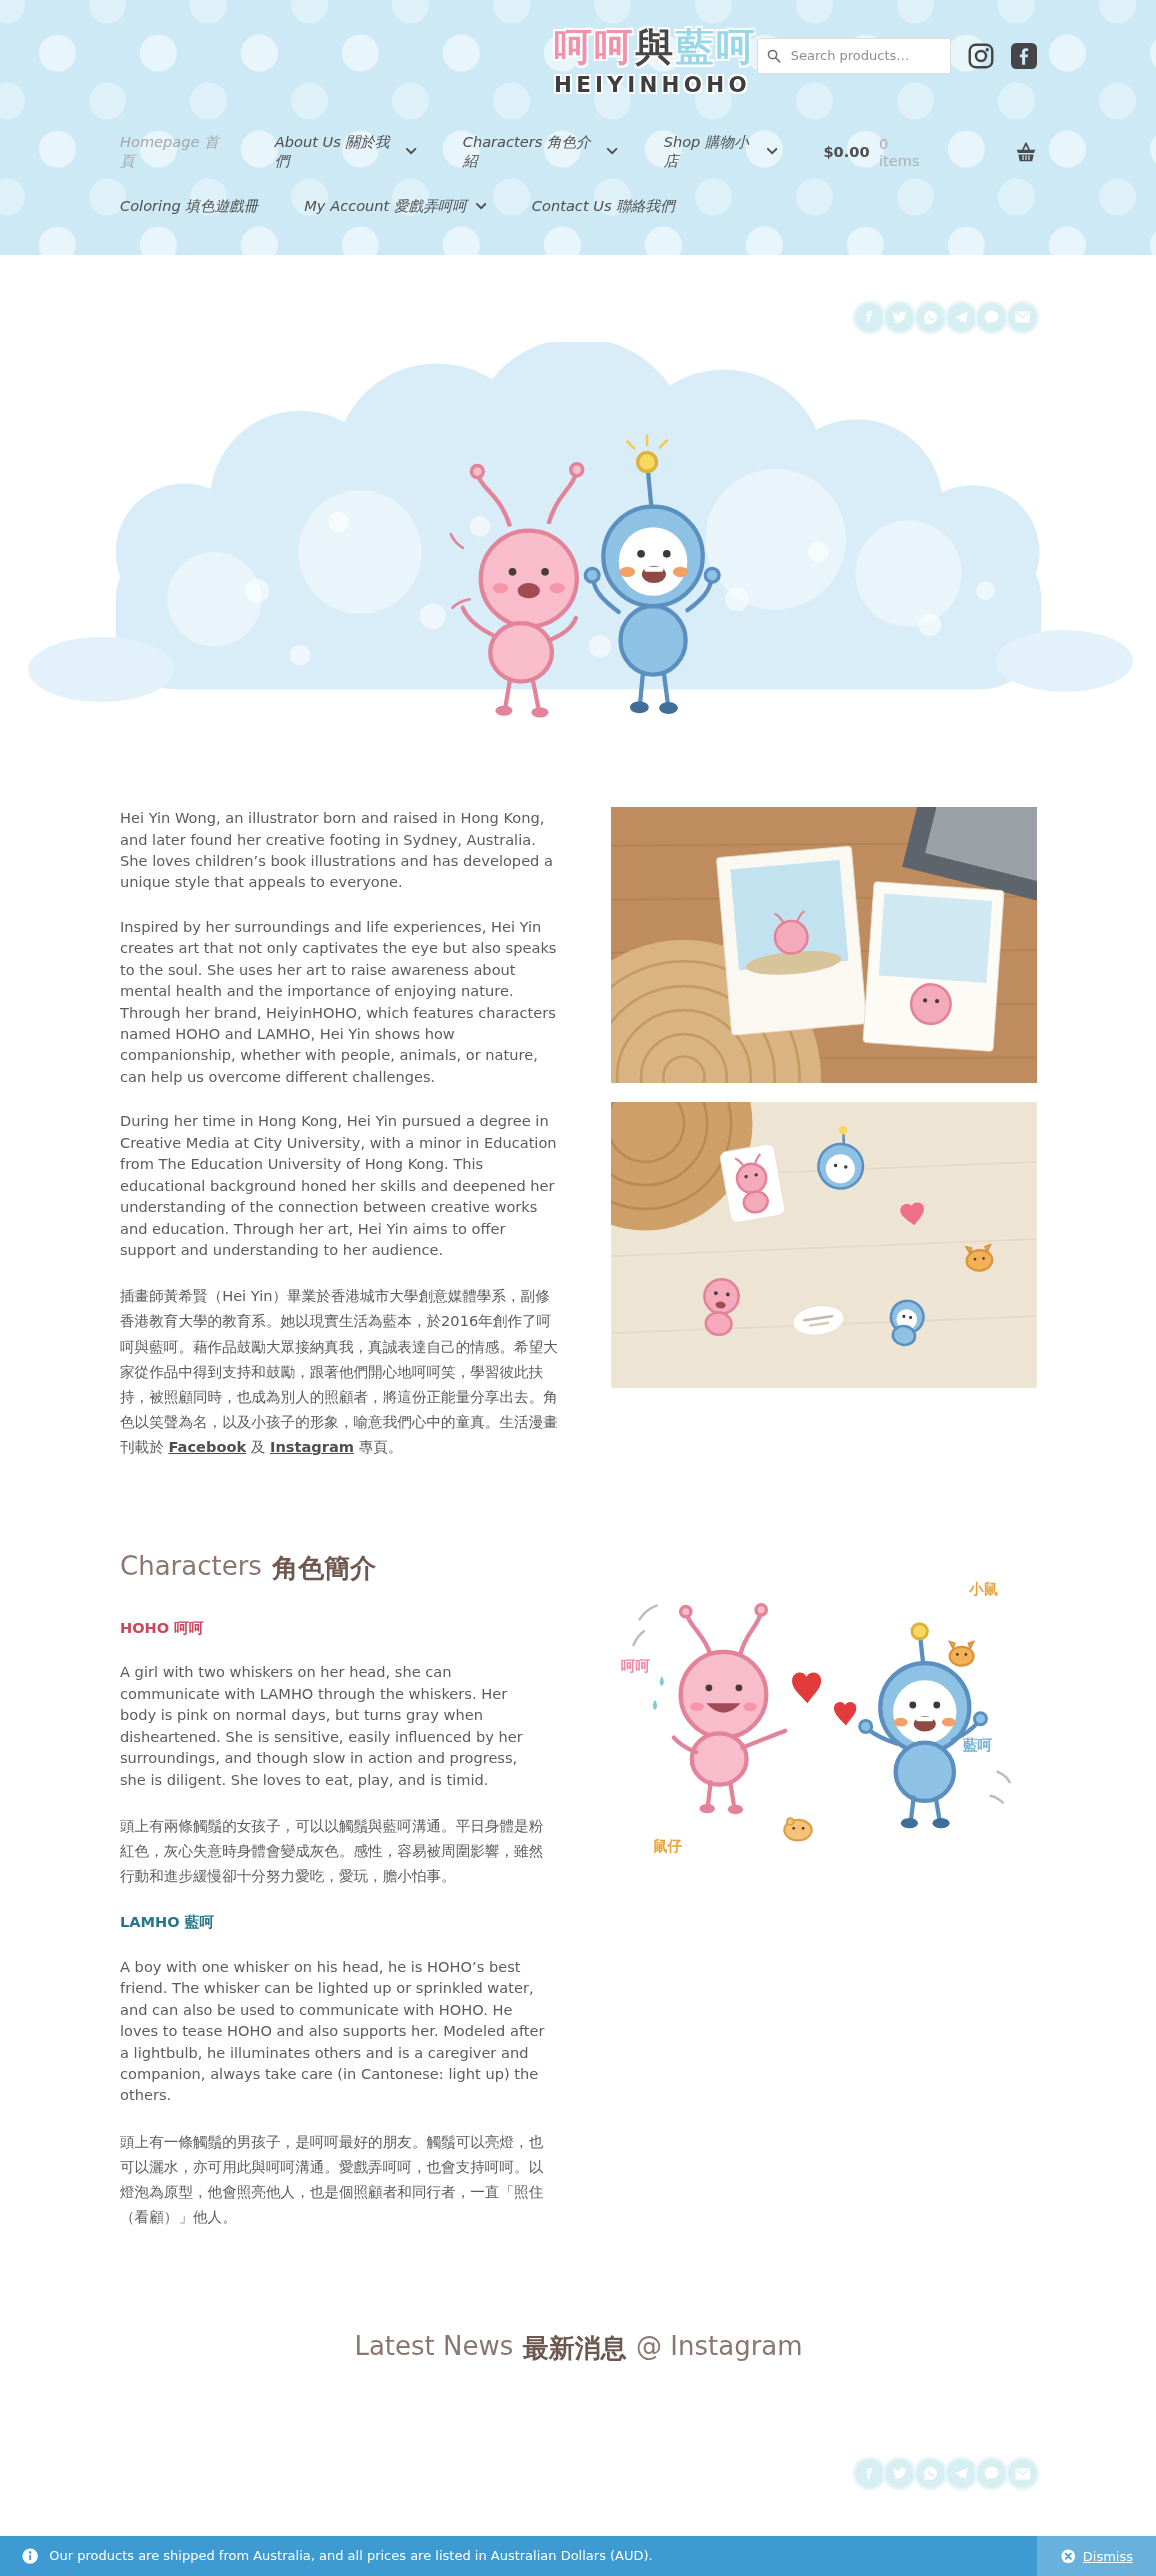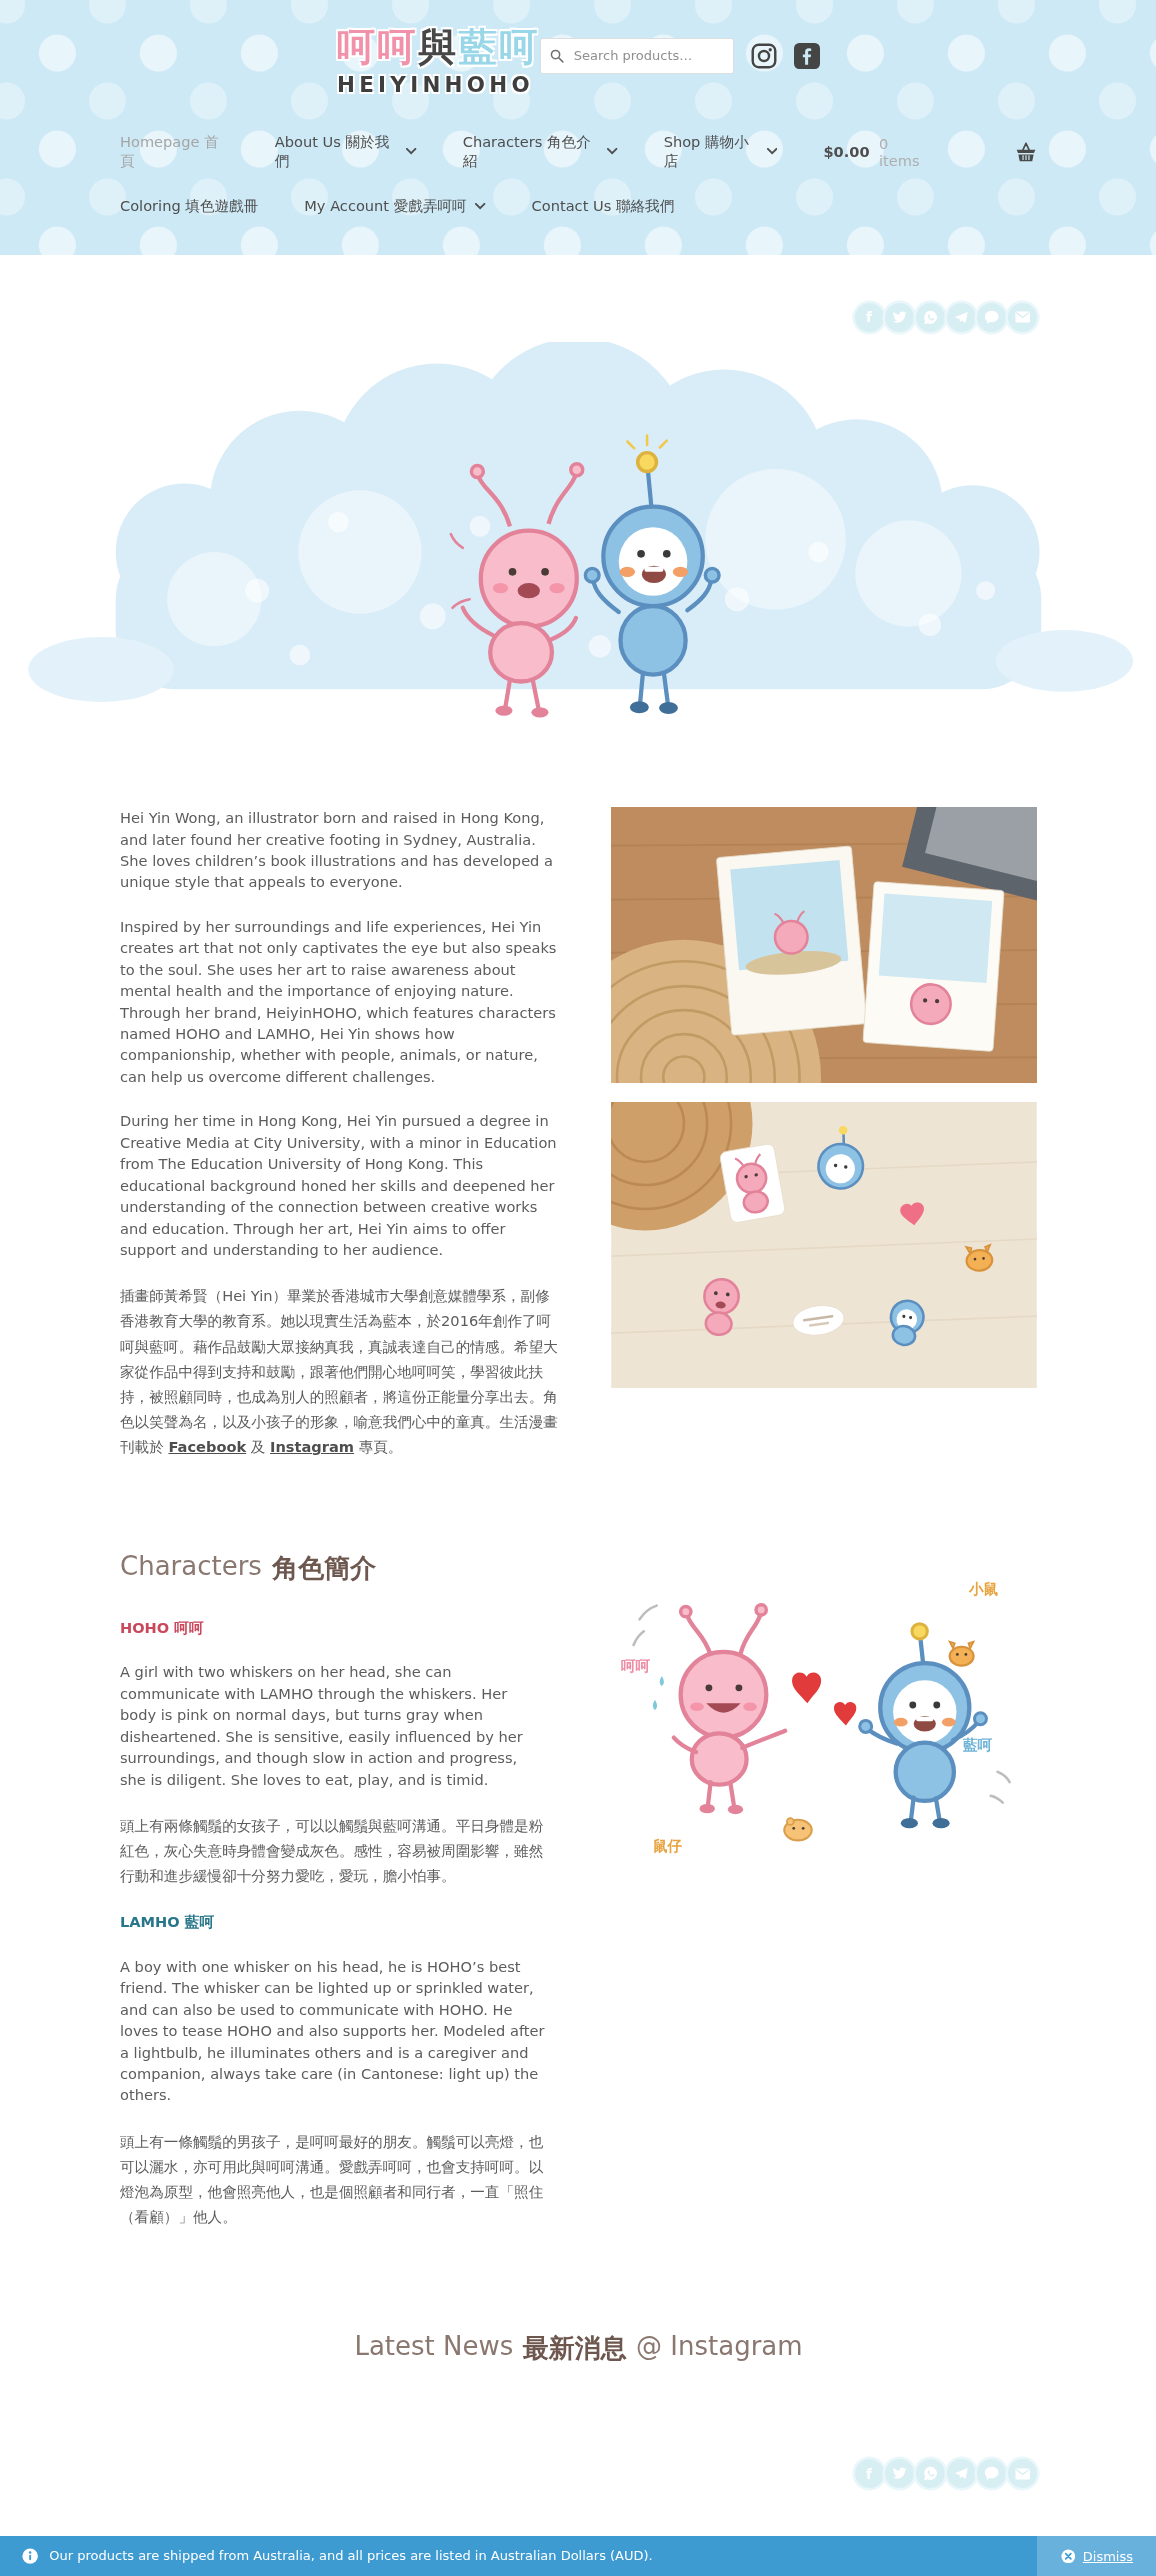--- a/index.html
+++ b/index.html
@@ -14,21 +14,21 @@
   
   .site-header {
     background-color:#cde9f6;
     background-image:
       radial-gradient(circle, rgba(255,255,255,.55) 18px, rgba(255,255,255,0) 19px),
       radial-gradient(circle, rgba(255,255,255,.35) 18px, rgba(255,255,255,0) 19px);
     background-size:101px 96px;
     background-position:6.9px 5.1px, 57px 53px;
     padding:27.4px 0 39px;
   }
-  .header-top { display:flex; justify-content:center; align-items:flex-start; }
+  .header-top { display:flex; justify-content:flex-end; align-items:flex-start; }
   .logo { cursor:pointer; }
   .logo-cjk {
     font-size:38px; font-weight:bold; letter-spacing:2.6px; line-height:1.1;
     text-shadow:-1.7px -1.7px 0 #fff,1.7px -1.7px 0 #fff,-1.7px 1.7px 0 #fff,1.7px 1.7px 0 #fff,0 1.7px 0 #fff,0 -1.7px 0 #fff;
   }
   .logo-cjk .lg-pink { color:#f191aa; }
   .logo-cjk .lg-mid  { color:#474747; }
   .logo-cjk .lg-blue { color:#98d6e8; }
   .logo-en {
     font-size:21.4px; font-weight:bold; letter-spacing:4.3px; color:#3e3e3e; margin-top:2.6px;
@@ -40,21 +40,21 @@
     background:#fff; border:0.9px solid #ddd; border-radius:2.6px;
     width:194px; height:36px; padding:0 9.4px;
   }
   .searchbox input { border:none; outline:none; background:transparent; font-size:13px; color:#777; width:100%; font-family:inherit; }
   .searchbox input::placeholder { color:#8f8f8f; }
   .hsoc { cursor:pointer; display:flex; }
 
   .nav-row { display:flex; align-items:center; font-size:14.6px; color:#4e4e4e; }
   .nav-row1 { margin-top:36px; }
   .nav-row2 { margin-top:26px; }
-  .nav-item { display:flex; align-items:center; gap:8.6px; margin-right:46px; cursor:pointer; }
+  .nav-item { display:flex; align-items:center; gap:8.6px; margin-right:46px; cursor:pointer;font-style:italic; }
   .nav-item.current { color:#a5a5a5; }
   .cart-group { margin-left:auto; display:flex; align-items:center; cursor:pointer; }
   .cart-amount { font-weight:600; color:#4e4e4e; }
   .cart-count { color:#aeaeae; margin-left:9.4px; }
   .basket { margin-left:86px; display:flex; cursor:pointer; }
 
   
   .share-row { display:flex; justify-content:flex-end; gap:1.7px; width:917px; margin:48px auto 0; }
   .share-icon {
     width:29px; height:29px; border-radius:50%;

